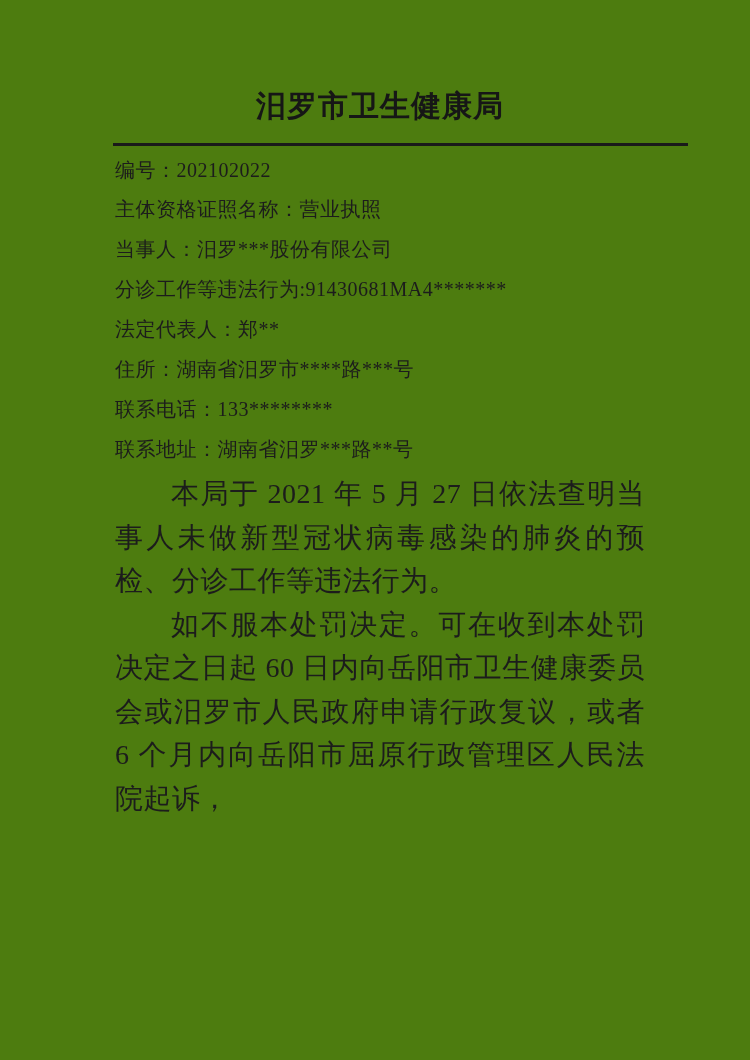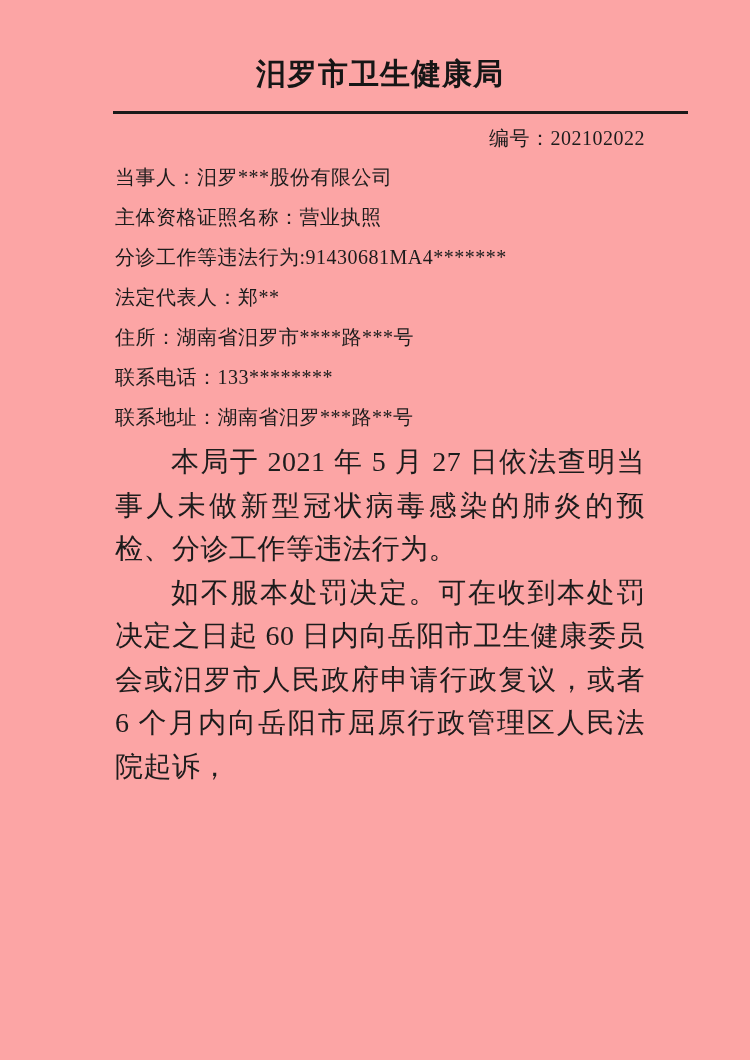--- a/index.html
+++ b/index.html
@@ -1,23 +1,23 @@
 <!DOCTYPE html>
 <html><head>
 <meta charset="utf-8">
 <style>
   html, body { margin: 0; padding: 0; background: #ffffff; }
   .page {
     position: relative;
     width: 750px;
     height: 1060px;
     margin: 0 auto;
-    background: #fca5a5;
+    background: #4d7c0f;
     box-sizing: border-box;
-    padding: 54px 105px 0 115px;
+    padding: 86px 105px 0 115px;
     overflow: hidden;
     font-family: "Liberation Serif", "DejaVu Serif", serif;
     color: #1c1c1c;
   }
   .title-block {
     text-align: center;
     font-weight: bold;
     font-size: 30px;
     line-height: 40px;
     letter-spacing: 1px;
@@ -25,21 +25,20 @@
   }
   .divider {
     position: relative;
     left: -2px;
     width: 575px;
     height: 3px;
     background: #1a1a1a;
     margin-top: 17px;
   }
   .doc-number {
-    text-align: right;
     font-size: 20px;
     line-height: 24px;
     margin-top: 12px;
     letter-spacing: 0.5px;
   }
   .fields { margin-top: 7px; }
   .field-line {
     font-size: 20px;
     line-height: 40px;
     letter-spacing: 0.5px;
@@ -63,22 +62,22 @@
 
   <div class="title-block">
     <div>汨罗市卫生健康局</div>
   </div>
 
   <div class="divider"></div>
 
   <div class="doc-number">编号：202102022</div>
 
   <div class="fields">
+    <div class="field-line">主体资格证照名称：营业执照</div>
     <div class="field-line">当事人：汨罗***股份有限公司</div>
-    <div class="field-line">主体资格证照名称：营业执照</div>
     <div class="field-line">分诊工作等违法行为:91430681MA4*******</div>
     <div class="field-line">法定代表人：郑**</div>
     <div class="field-line">住所：湖南省汨罗市****路***号</div>
     <div class="field-line">联系电话：133********</div>
     <div class="field-line">联系地址：湖南省汨罗***路**号</div>
   </div>
 
   <div class="paragraphs">
     <p class="para">本局于 2021 年 5 月 27 日依法查明当事人未做新型冠状病毒感染的肺炎的预检、分诊工作等违法行为。</p>
     <p class="para">如不服本处罚决定。可在收到本处罚决定之日起 60 日内向岳阳市卫生健康委员会或汨罗市人民政府申请行政复议，或者 6 个月内向岳阳市屈原行政管理区人民法院起诉，</p>

